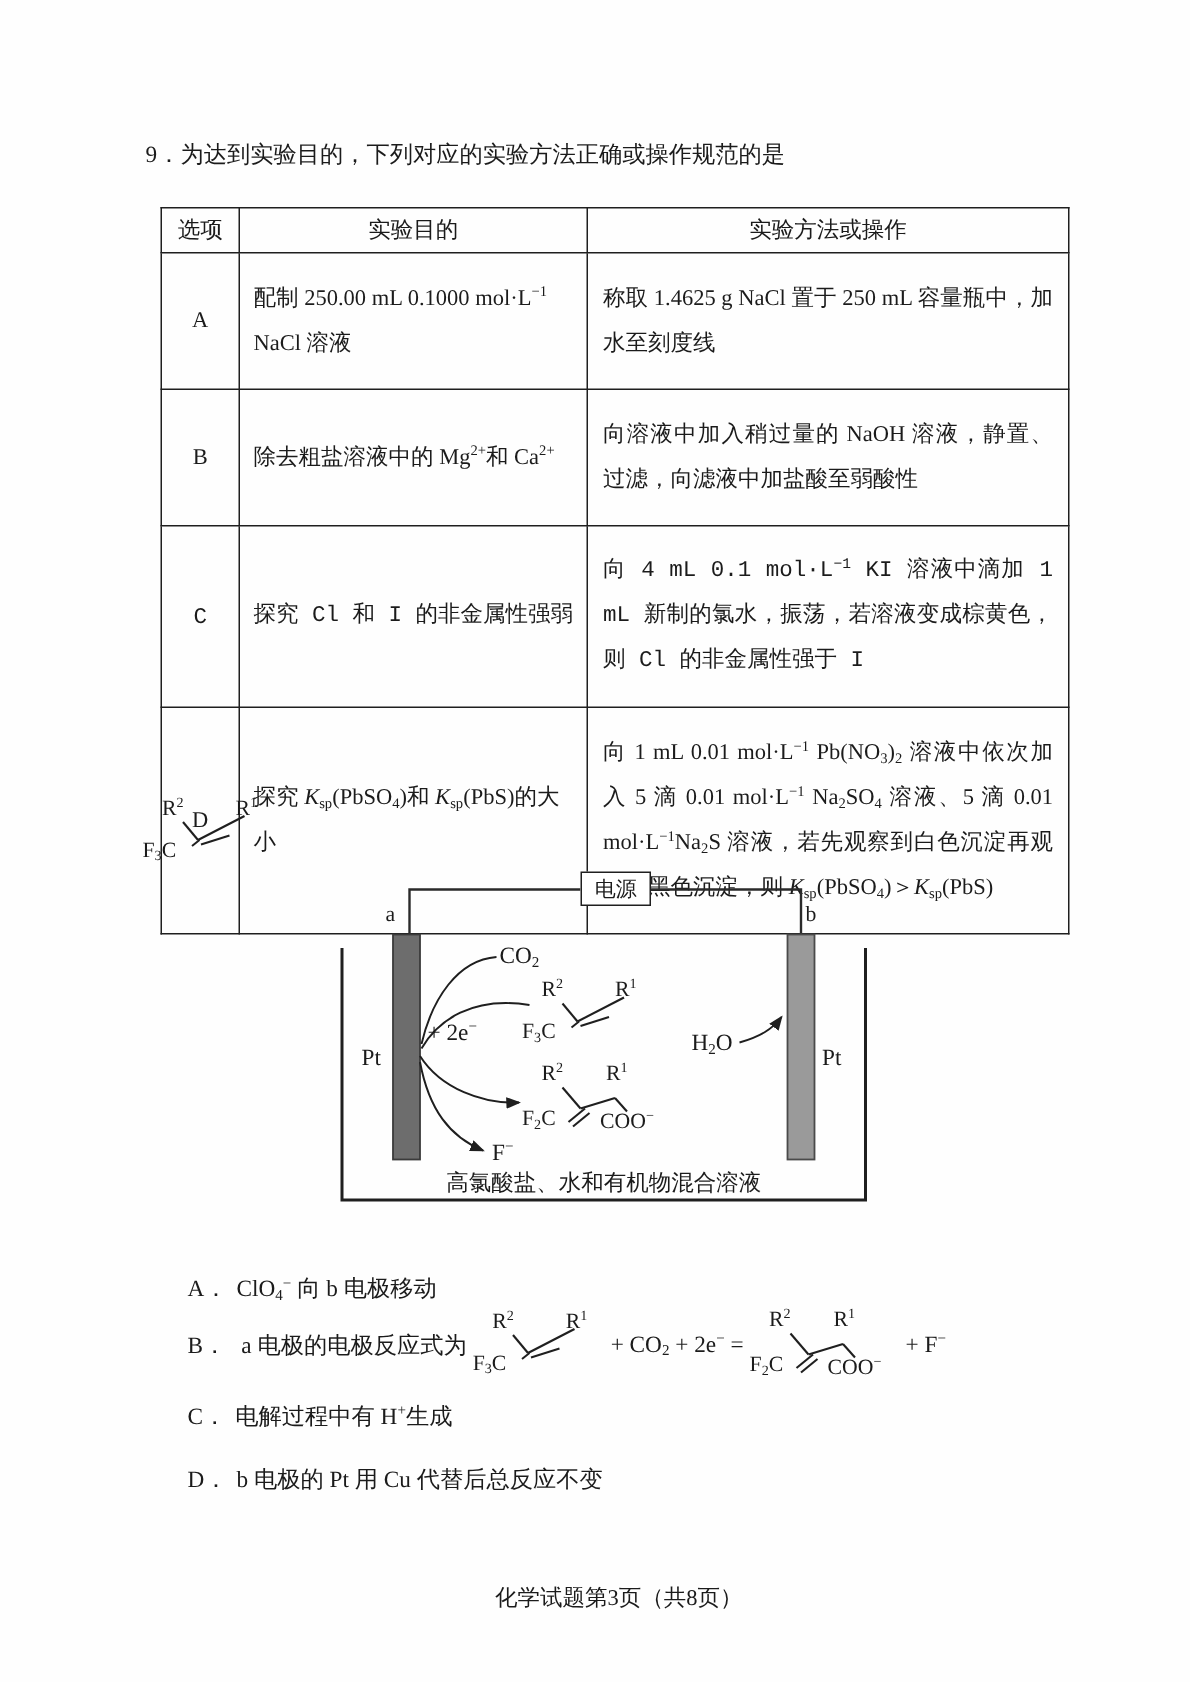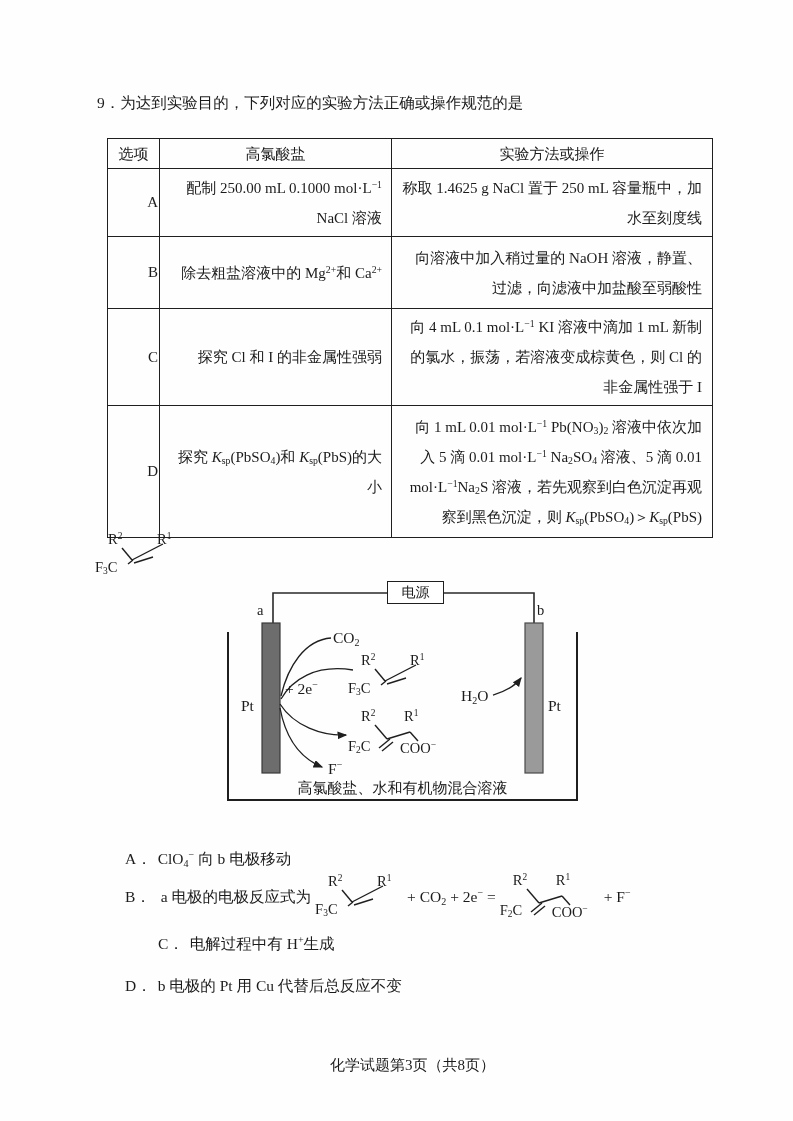--- a/index.html
+++ b/index.html
@@ -10,27 +10,27 @@
     font-size:15.5px;
   }
   .abs { position:absolute; }
   sup { font-size:0.65em; line-height:0; vertical-align:0.55em; }
   sub { font-size:0.65em; line-height:0; vertical-align:-0.25em; }
   i { font-style:italic; }
 
   
   .q9-title { left:97px; top:93px; white-space:nowrap; }
   table.q9 { position:absolute; left:107px; top:138px; border-collapse:collapse; table-layout:fixed; }
-  table.q9 td { border:1.6px solid #1f1f1f; font-size:15px; vertical-align:middle;text-align:right; }
+  table.q9 td { border:1.6px solid #1f1f1f; font-size:15px; vertical-align:middle; }
   td.c-opt   { width:52px;  text-align:center; }
   td.c-pur   { width:232px; padding:2px 9px; line-height:30px; }
-  td.c-met   { width:321px; padding:3px 10px; line-height:30px; text-align:justify; }
+  td.c-met   { width:321px; padding:15px 10px; line-height:30px; text-align:justify; }
   tr.hdr td  { height:30px; text-align:center; line-height:1.2; padding:2px; }
   tr.rA td { height:68px; } tr.rB td { height:72px; }
-  tr.rC td { height:88px; } tr.rD td { height:132px; }
+  tr.rC td { height:88px;font-family:Liberation Mono, monospace; } tr.rD td { height:132px; }
 
   
   .q10-line { left:95px; top:531px; display:flex; align-items:center; gap:3px; white-space:nowrap; }
 
   
   .mol { position:relative; display:inline-block; }
   .mol svg { position:absolute; left:0; top:0; }
   .mol .l { position:absolute; font-size:14.5px; line-height:1; white-space:nowrap; }
   .mol line { stroke:#1f1f1f; stroke-width:1.4; }
   .mol-alkene  { width:88px; height:48px; }
@@ -39,44 +39,44 @@
   .mol-alkene .p-f3c { left:0px;  top:29px; }
   .mol-product { width:100px; height:50px; }
   .mol-product .p-r2  { left:13px; top:1px; }
   .mol-product .p-r1  { left:56px; top:1px; }
   .mol-product .p-f2c { left:0px;  top:31px; }
   .mol-product .p-coo { left:52px; top:33px; }
 
   
   .diagram { left:195px; top:578px; width:420px; height:260px; }
   .diagram .lbl { position:absolute; white-space:nowrap; line-height:1.1; }
-  .psu-box { left:192px; top:3px; width:57px; height:23px; border:1.5px solid #1f1f1f;
+  .psu-box { left:192px; top:3px; width:47px; height:23px; border:1.5px solid #1f1f1f;
              display:flex; align-items:center; justify-content:center; font-size:14px; background:#fff; }
   .solution-lbl { left:33px; top:201px; width:349px; text-align:center; font-size:15px; }
   .fig-caption { left:0; top:232px; width:420px; text-align:center; font-size:15.5px; }
 
   
   .optline { left:125px; white-space:nowrap; }
-  .opt-a { top:849px; } .opt-c { top:934px;margin-left:33px; } .opt-d { top:976px; }
+  .opt-a { top:849px; } .opt-c { top:934px; } .opt-d { top:976px; }
   .opt-b { left:125px; top:872px; display:flex; align-items:center; gap:4px; white-space:nowrap; }
   .opt-label { margin-right:6px; }
 
   
   .footer { left:0; top:1056px; width:793px; text-align:center; font-size:15px;padding-left:32px; }
 </style>
 </head>
 <body>
 
 <div class="abs q9-title">9．为达到实验目的，下列对应的实验方法正确或操作规范的是</div>
 
 <table class="q9">
   <tbody>
       <tr class="hdr">
     <td class="c-opt">选项</td>
-    <td class="c-pur">高氯酸盐</td>
+    <td class="c-pur">实验目的</td>
     <td class="c-met">实验方法或操作</td>
   </tr>
   <tr class="rA">
     <td class="c-opt">A</td>
     <td class="c-pur">配制 250.00 mL 0.1000 mol·L<sup>−1</sup> NaCl 溶液</td>
     <td class="c-met">称取 1.4625 g NaCl 置于 250 mL 容量瓶中，加水至刻度线</td>
   </tr>
   <tr class="rB">
     <td class="c-opt">B</td>
     <td class="c-pur">除去粗盐溶液中的 Mg<sup>2+</sup>和 Ca<sup>2+</sup></td>

